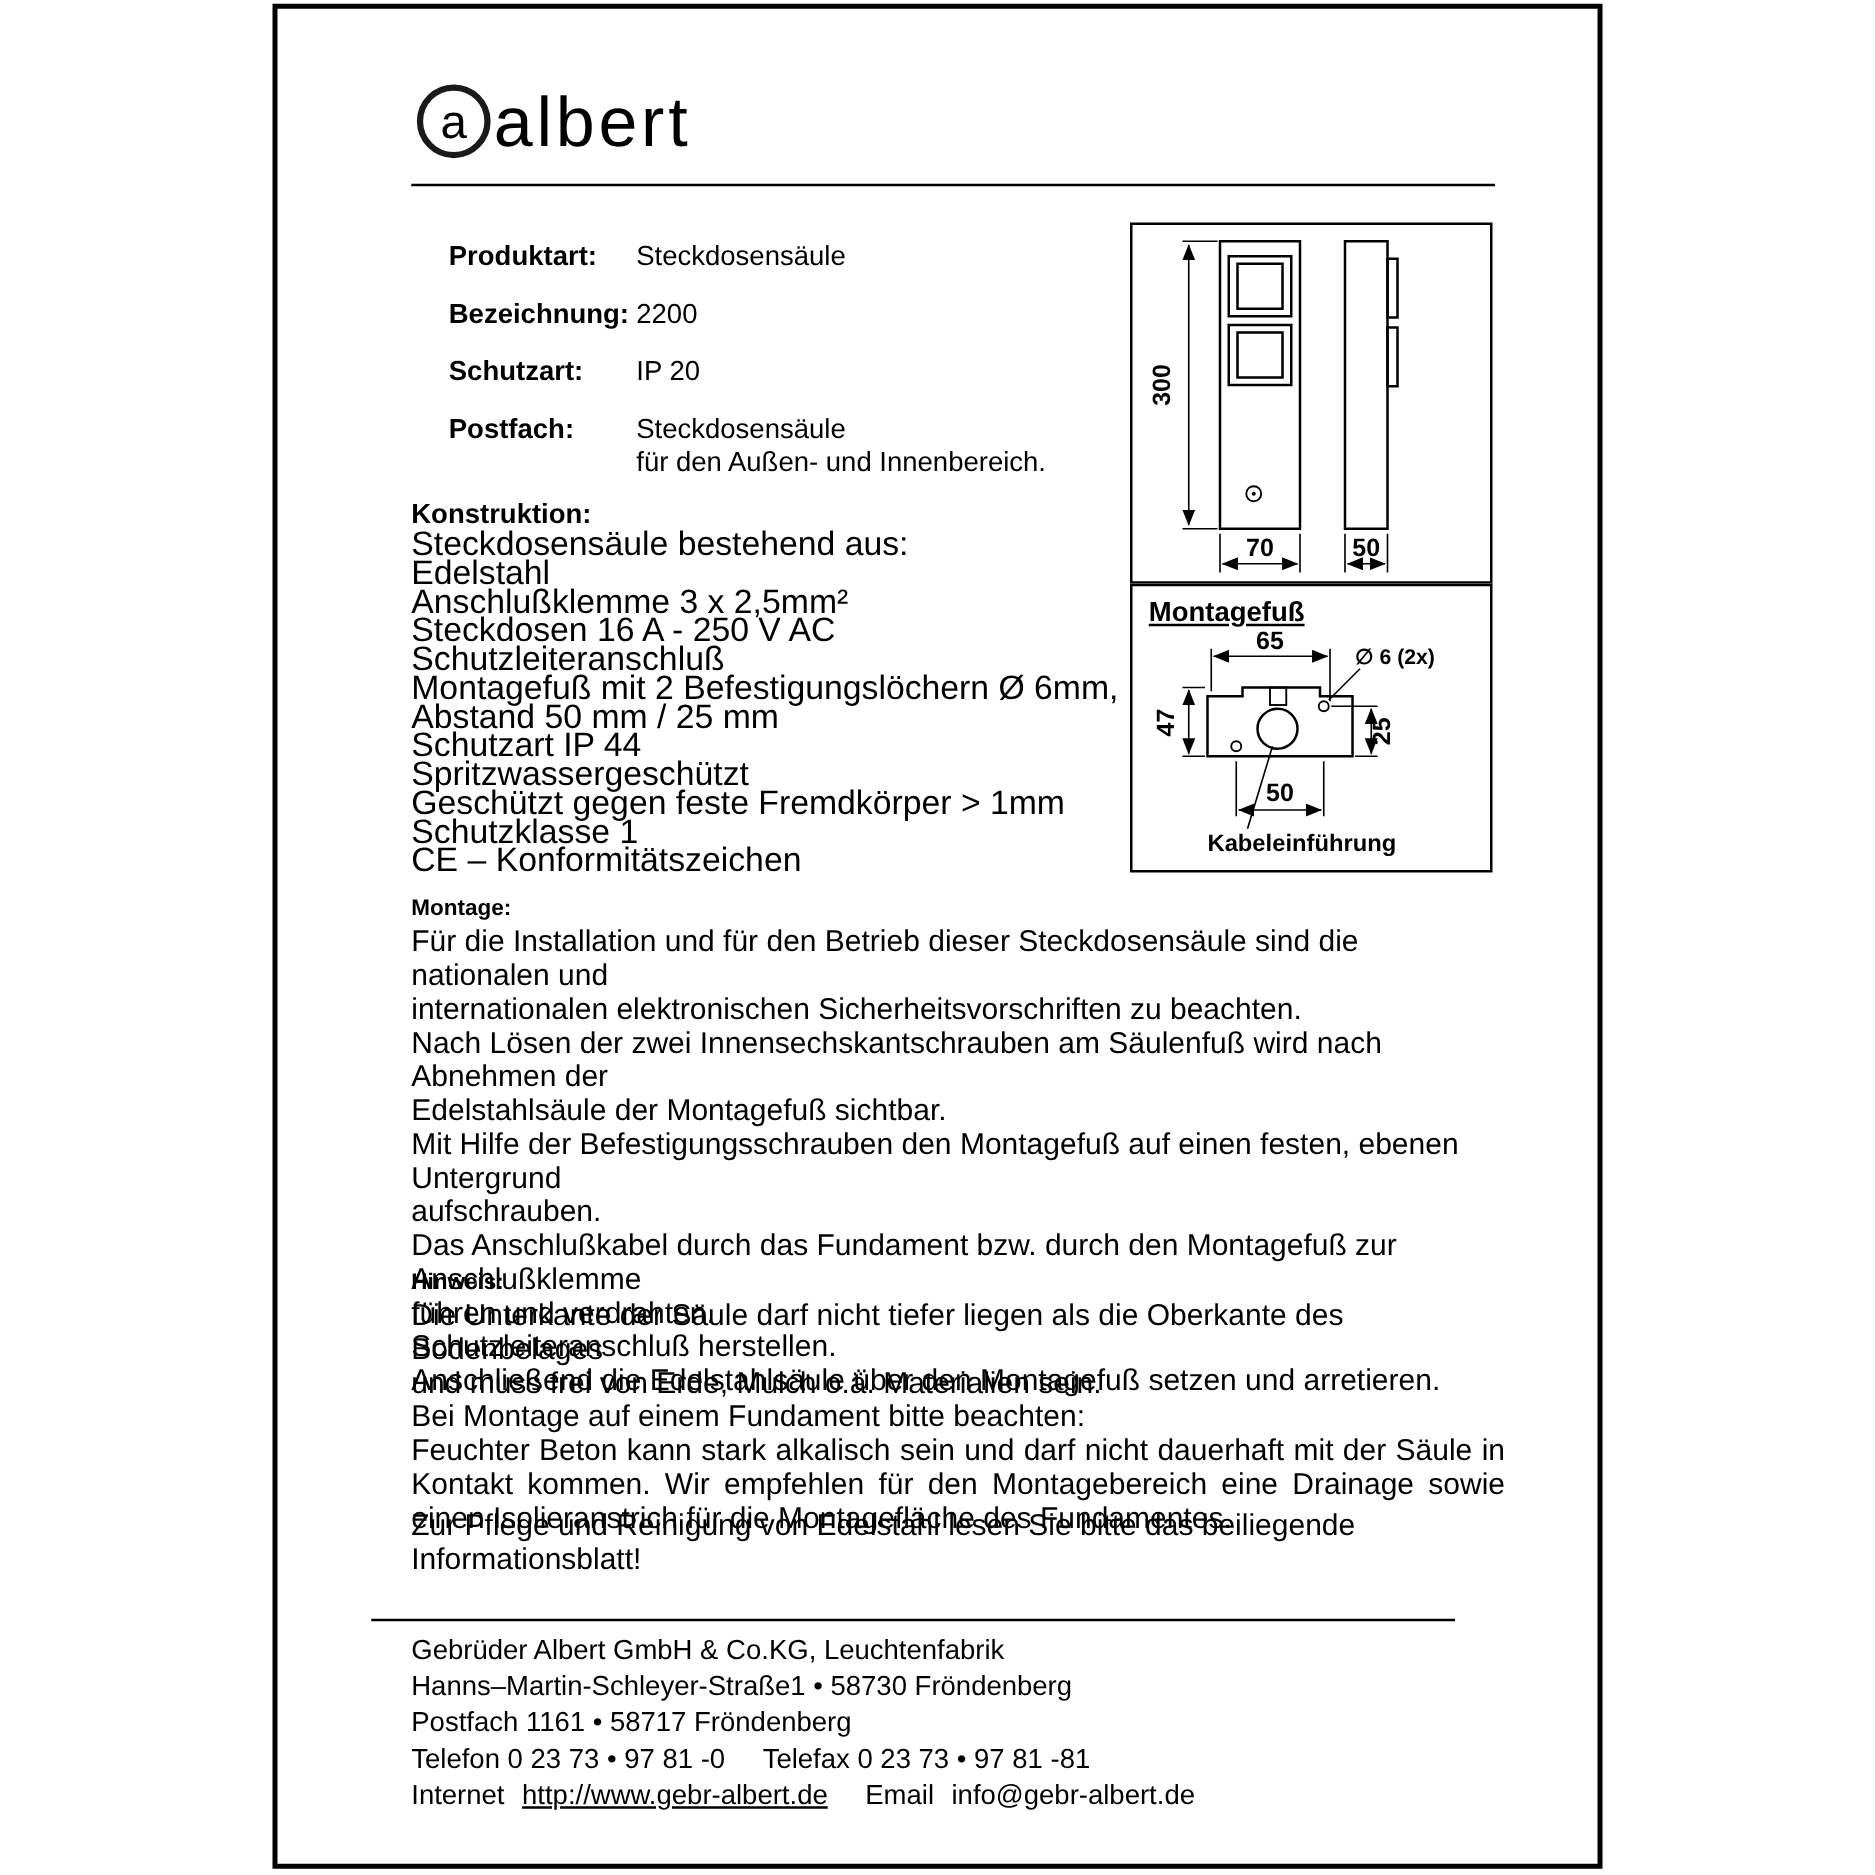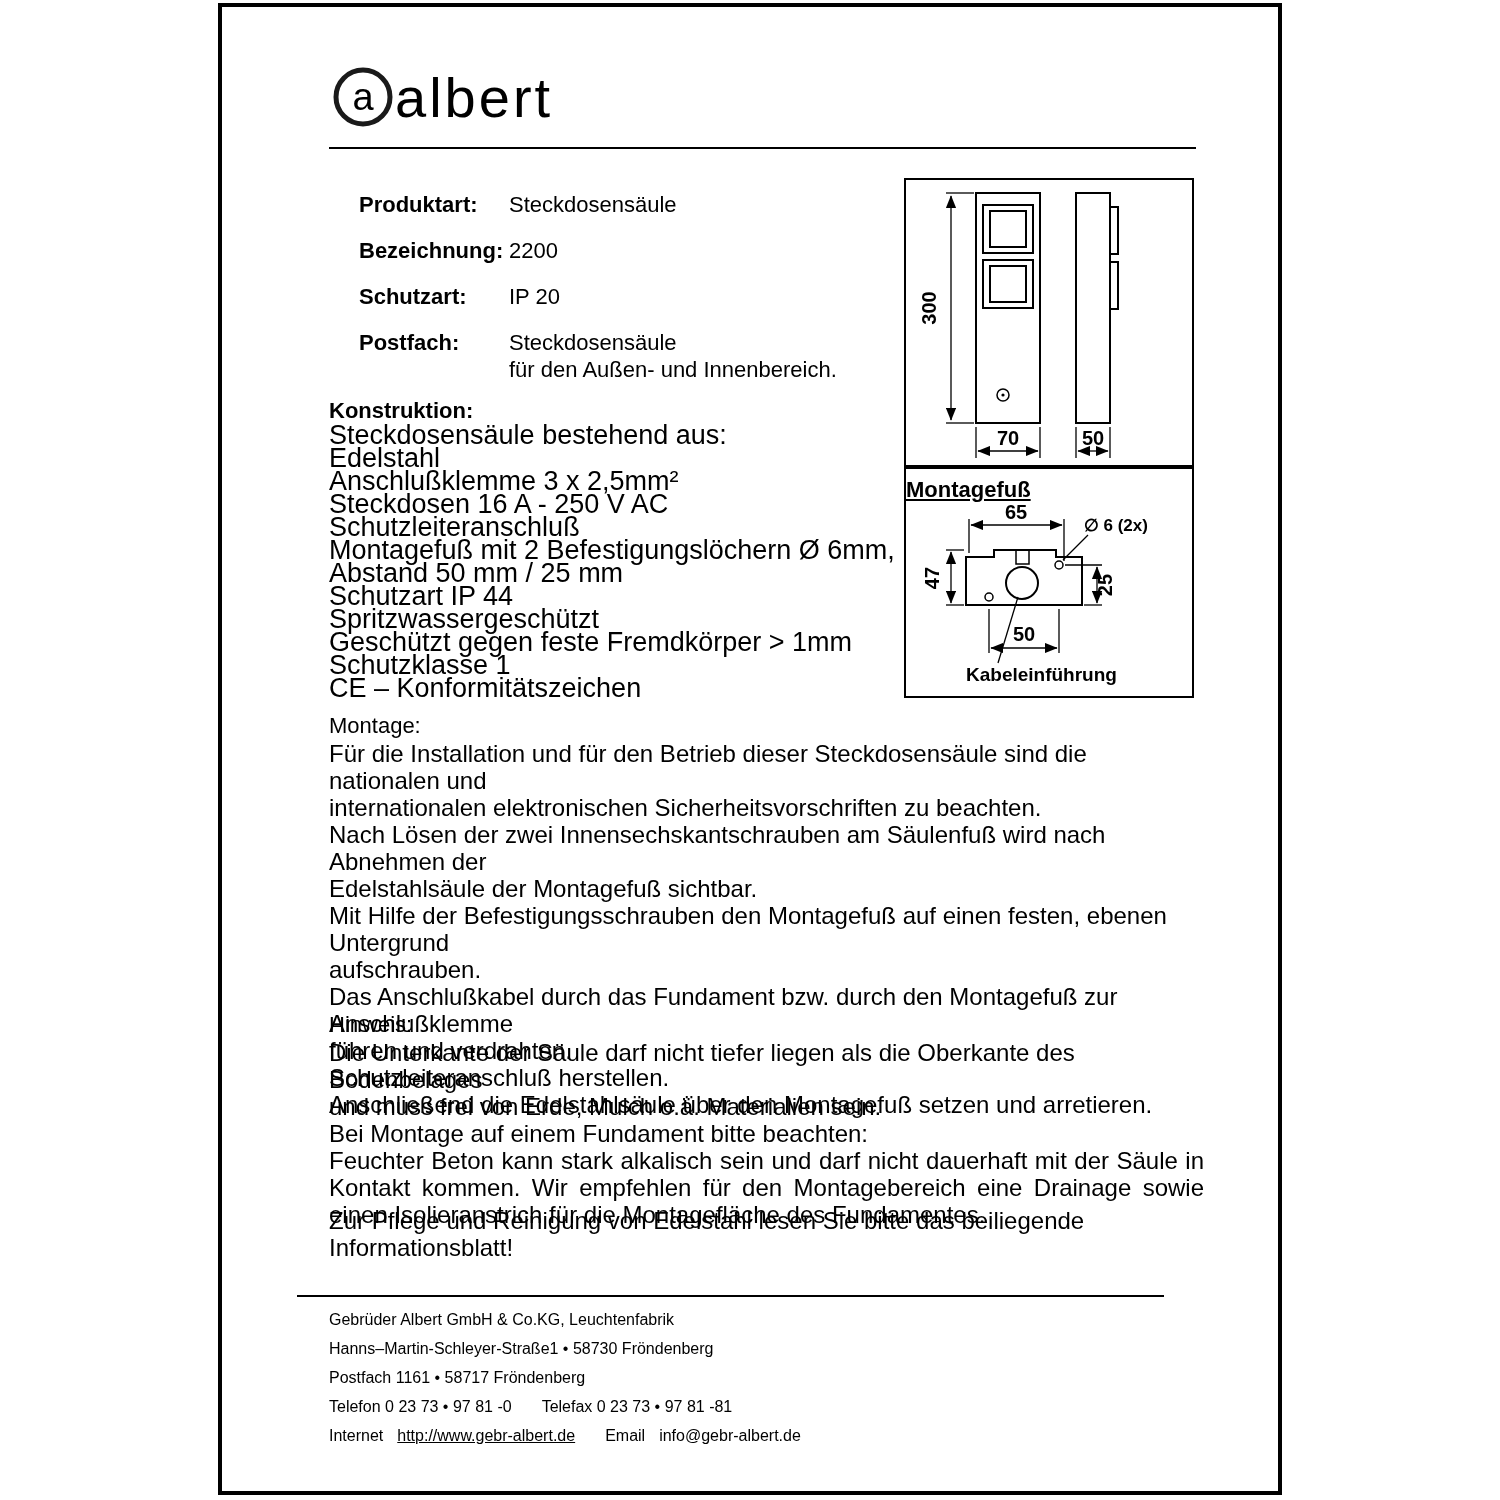--- a/index.html
+++ b/index.html
@@ -8,27 +8,27 @@
   .abs { position:absolute; }
   .page { position:absolute; left:218px; top:3px; width:1064px; height:1492px;
     border:4px solid #000; background:#fff; }
   .rule { height:2px; background:#000; }
   .title { font-size:28px; font-weight:bold; border-bottom:3px solid #000; padding-bottom:5px; }
   .pre { white-space:pre-line; }
   .spec-row { display:flex; font-size:22px; line-height:27px; margin-bottom:19px; }
   .spec-label { width:150px; font-weight:bold; }
   .h { font-size:22px; font-weight:bold; line-height:26px; }
   .klines { font-size:27px; line-height:23px; }
-  .h27 { font-size:22px; font-weight:normal; line-height:28px; }
+  .h27 { font-size:18px; font-weight:bold; line-height:28px; }
   .body27 { font-size:24px; line-height:27px; }
   .just { text-align:justify; }
   .dbox { border:2px solid #000; background:#fff; }
-  .dheading { position:absolute; left:0; top:8px; font-size:22px; font-weight:bold;
+  .dheading { position:absolute; left:13px; top:8px; font-size:22px; font-weight:bold;
     text-decoration:underline; }
-  .f-line { font-size:16px; line-height:29px; }
+  .f-line { font-size:22px; line-height:29px; }
   .gap30 { display:inline-block; width:30px; }
   .gap15 { display:inline-block; width:14px; }
   .link { text-decoration:underline; cursor:pointer; }
   svg text { font-family:"Liberation Sans", sans-serif; fill:#000; }
 </style>
 </head>
 <body>
 
 <div class="page">
 

